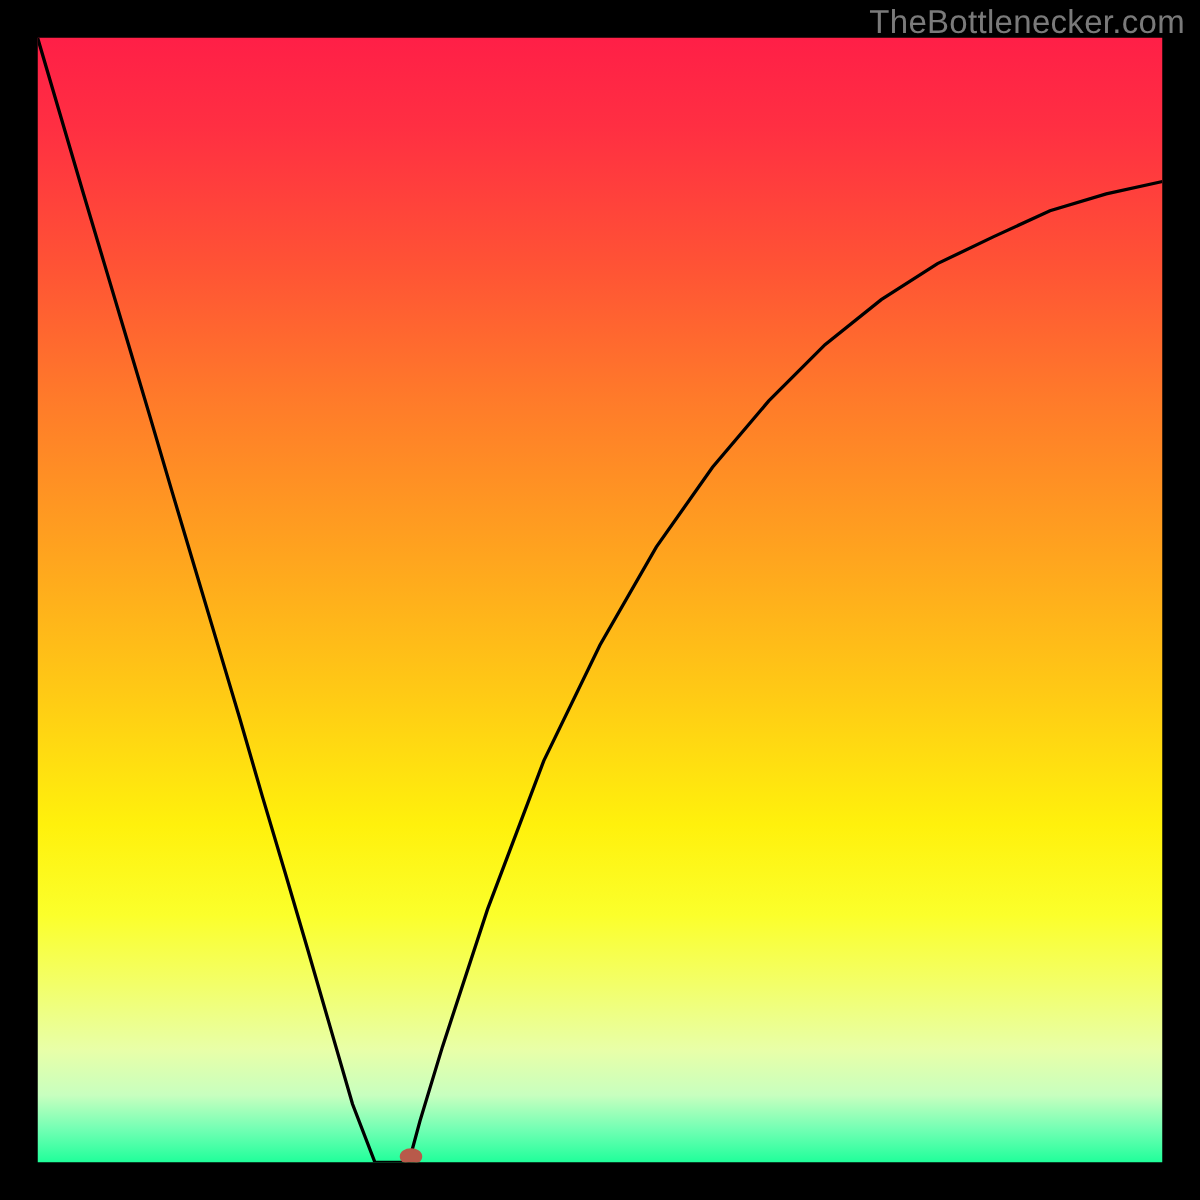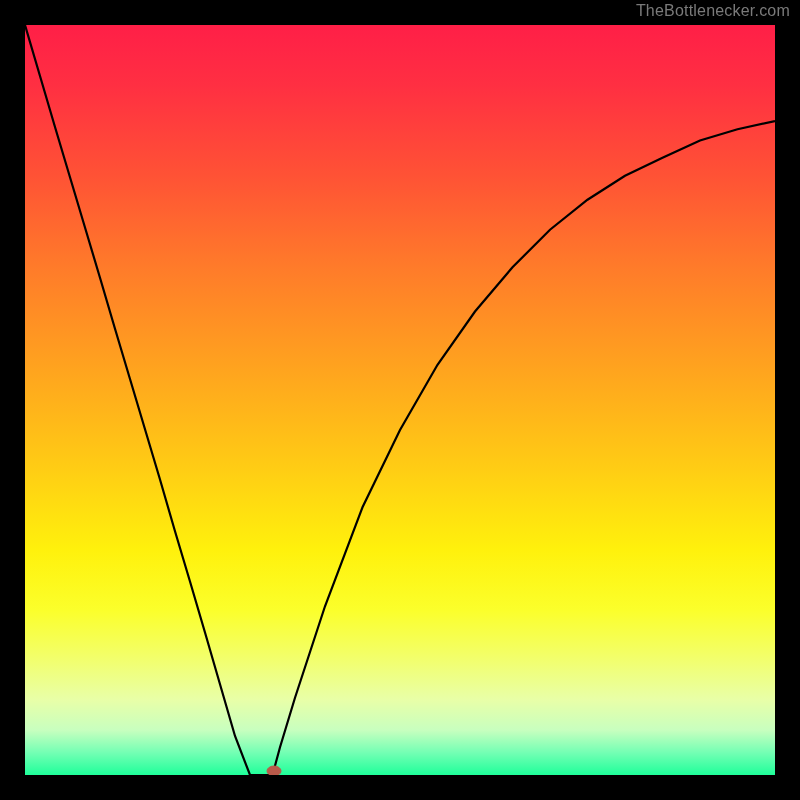--- a/index.html
+++ b/index.html
@@ -15,21 +15,21 @@
     width: 800px;
     height: 800px;
     background: #000;
     position: relative;
   }
   .watermark {
     position: absolute;
     top: 2px;
     right: 10px;
     color: #7a7a7a;
-    font-size: 16px;
+    font-size: 22px;
     font-weight: 500;
     letter-spacing: 0.2px;
   }
   .plot-area {
     position: absolute;
     left: 25px;
     top: 25px;
     width: 750px;
     height: 750px;
     overflow: hidden;

